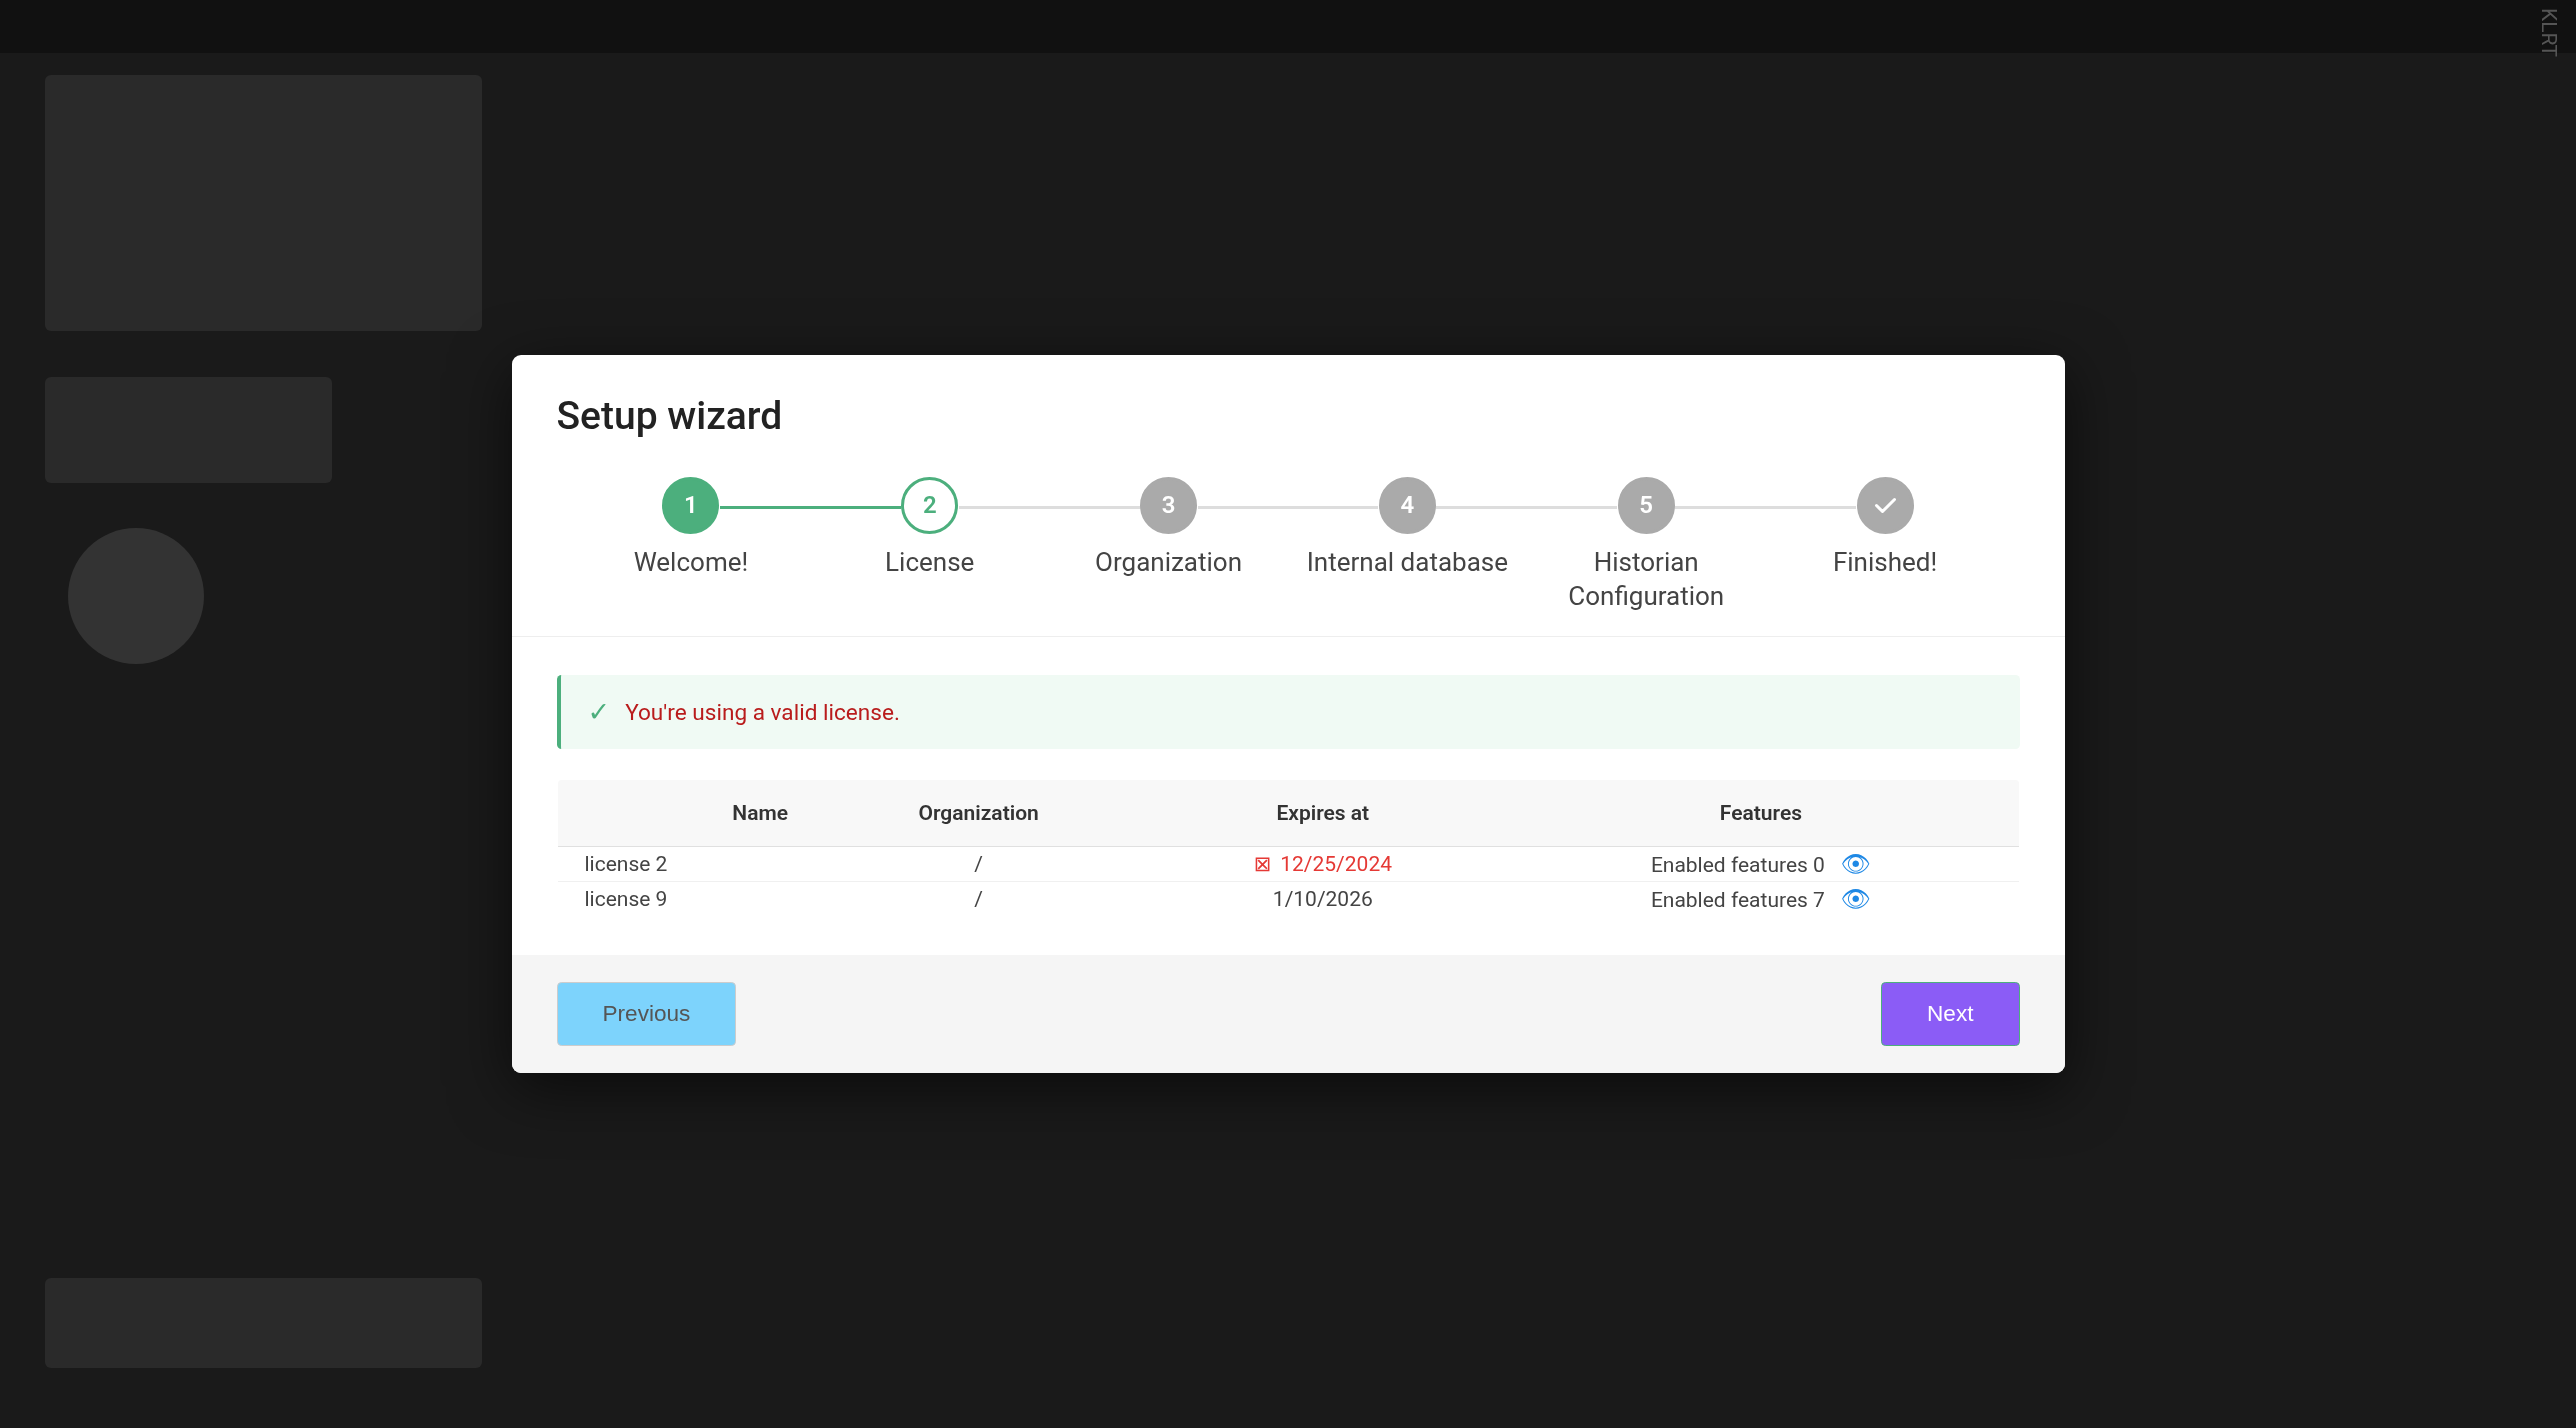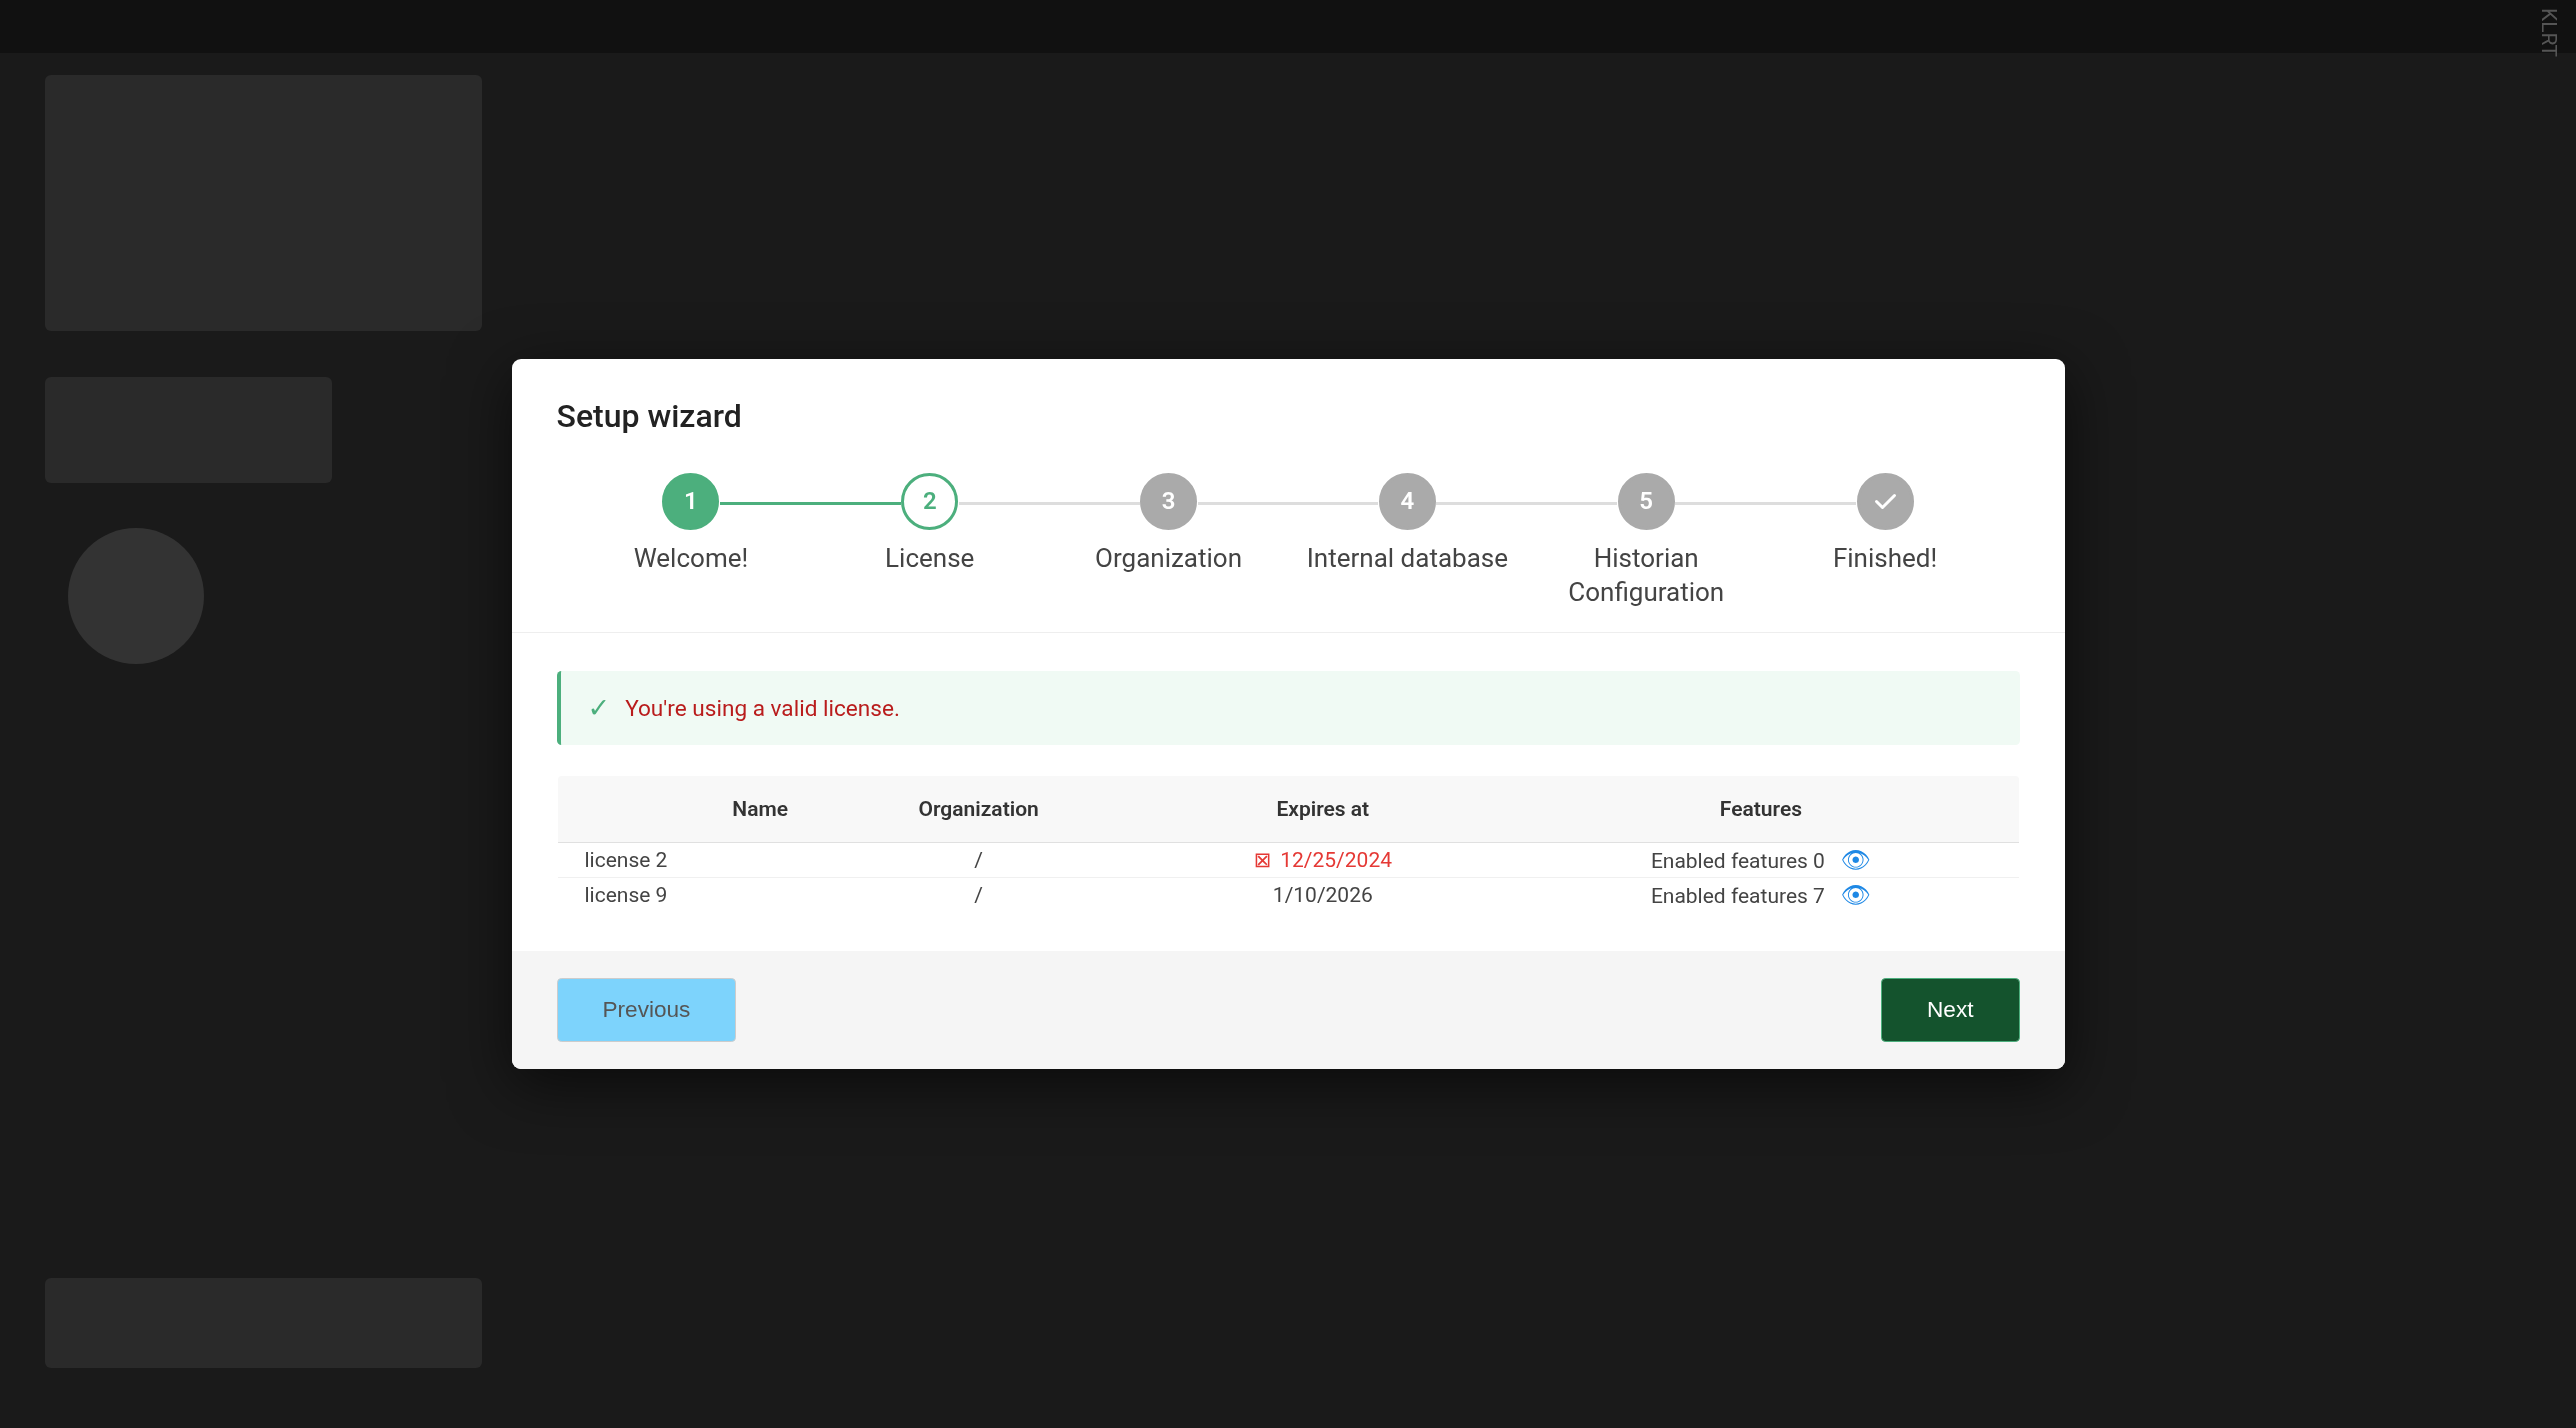--- a/index.html
+++ b/index.html
@@ -89,21 +89,21 @@
       box-shadow: 0 15px 60px rgba(0,0,0,0.6);
       overflow: hidden;
     }
 
     .modal-header {
       padding: 38px 45px 22.6px 45px;
       border-bottom: 0.8px solid #eee;
     }
 
     .modal-title {
-      font-size: 32px;
+      font-size: 39px;
       font-weight: 500;
       color: #222;
       margin-bottom: 38px;
     }
 
     
     .stepper {
       display: flex;
       align-items: flex-start;
       justify-content: space-between;
@@ -268,21 +268,21 @@
       border: 0.8px solid #ccc;
     }
 
     .btn-secondary {
       background: #7dd3fc;
       color: #555;
       border: 0.8px solid #ccc;
     }
 
     .btn-primary {
-      background: #14532d;
+      background: #8b5cf6;
       color: #fff;
       border: 0.8px solid #4caf7d;
     }
 
     .hourglass-icon {
       color: #e53935;
       font-size: 21px;
     }
   </style>
 </head>

